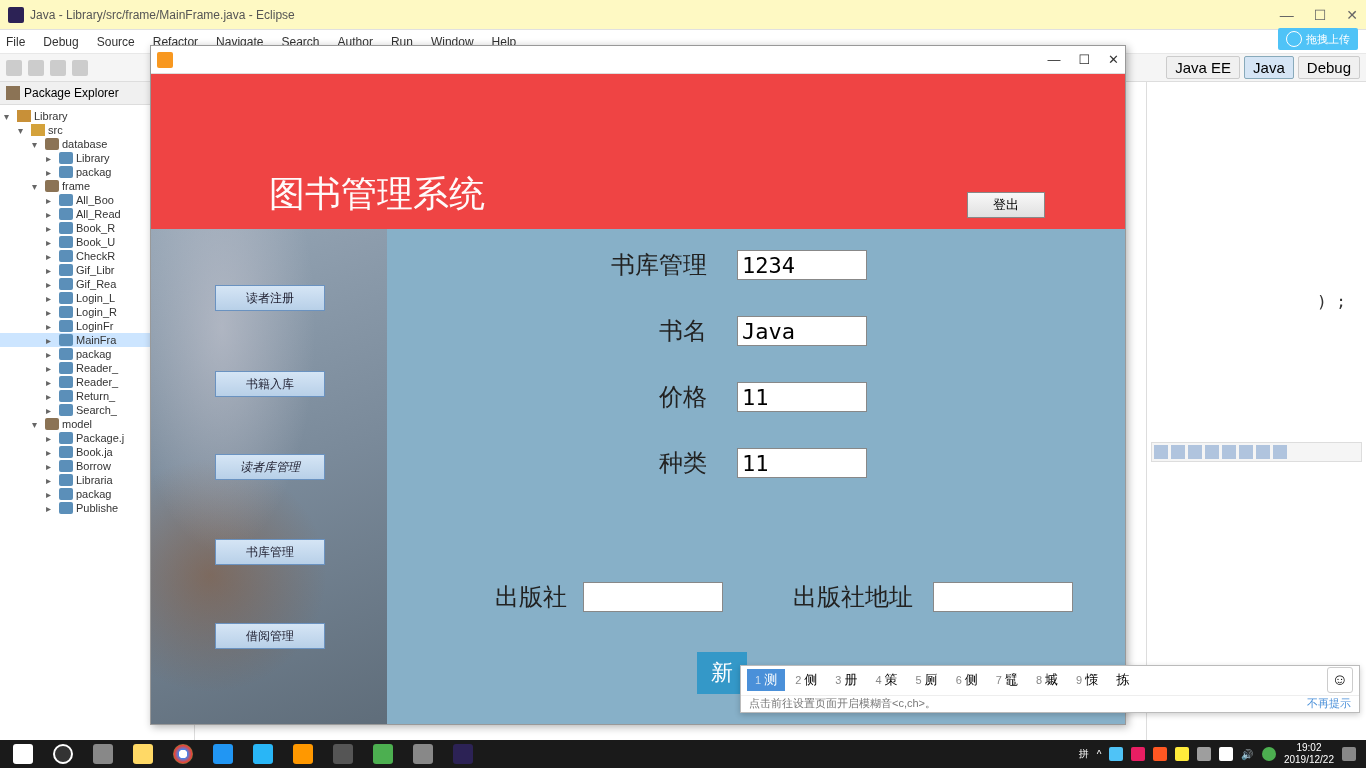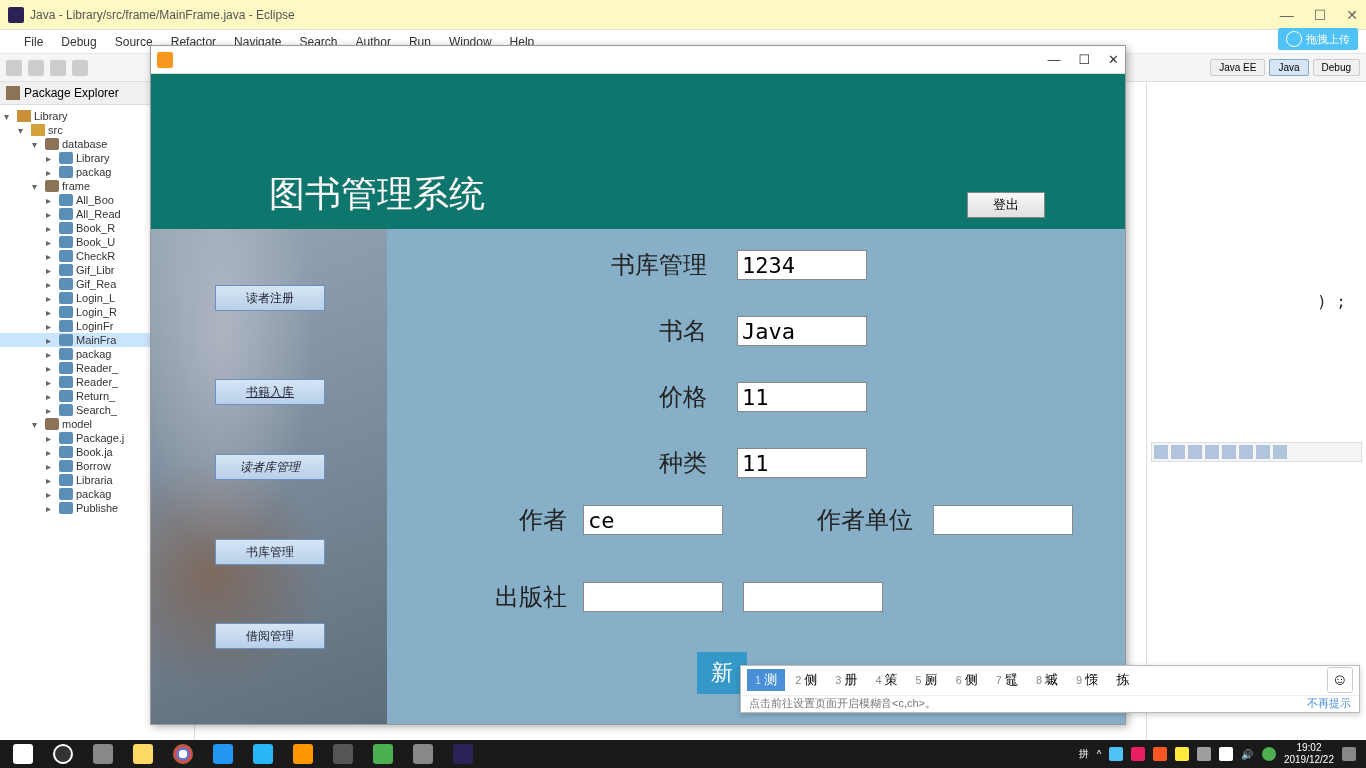--- a/index.html
+++ b/index.html
@@ -5,27 +5,27 @@
 * { margin: 0; padding: 0; box-sizing: border-box; font-family: "Microsoft YaHei", Arial, sans-serif; }
 body { width: 1366px; height: 768px; overflow: hidden; background: #fff; position: relative; }
 
 
 .titlebar { height: 30px; background: #fef9c3; border-bottom: 1px solid #e0e0e0; display: flex; align-items: center; padding: 0 8px; color: #555; font-size: 12px; }
 .titlebar .eclipse-icon { width: 16px; height: 16px; background: #2c2255; border-radius: 2px; margin-right: 6px; display: inline-block; }
 .titlebar .win-controls { margin-left: auto; display: flex; gap: 20px; color: #666; font-size: 14px; }
 .titlebar .win-controls span { cursor: default; }
 
 
-.menubar { height: 24px; display: flex; align-items: center; padding: 0 24px; font-size: 12px; color: #333; border-bottom: 1px solid #e8e8e8; }
+.menubar { height: 24px; display: flex; align-items: center; padding: 0 6px; font-size: 12px; color: #333; border-bottom: 1px solid #e8e8e8; }
 .menubar span { margin-right: 18px; }
 
 
 .toolbar { height: 28px; background: #f5f5f5; border-bottom: 1px solid #ddd; display: flex; align-items: center; padding: 0 6px; gap: 6px; position: relative; }
 .toolbar .tb-icon { width: 16px; height: 16px; background: #ccc; display: inline-block; border-radius: 2px; }
-.toolbar .perspective { margin-left: auto; display: flex; gap: 4px; align-items: center; font-size: 10px; text-align: center; }
+.toolbar .perspective { margin-left: auto; display: flex; gap: 4px; align-items: center; font-size: 15px; text-align: center; }
 .toolbar .perspective .persp-btn { padding: 2px 8px; border: 1px solid #ccc; background: #f0f0f0; border-radius: 2px; }
 .toolbar .perspective .persp-btn.active { background: #d5e5f5; border-color: #8ab; }
 .upload-btn { position: absolute; right: 8px; top: -26px; background: #4fc3f7; color: #fff; font-size: 11px; padding: 3px 8px; border-radius: 2px; display: flex; align-items: center; gap: 4px; }
 .upload-btn .cloud { width: 16px; height: 16px; background: #4fc3f7; border: 1px solid #fff; border-radius: 50%; }
 
 
 .workspace { display: flex; height: calc(768px - 30px - 24px - 28px - 28px); }
 
 
 .pkg-explorer { width: 195px; background: #fff; border-right: 1px solid #ddd; font-size: 12px; overflow: hidden; }
@@ -52,34 +52,34 @@
 .editor-strip .mini-toolbar { position: absolute; top: 360px; left: 4px; right: 4px; height: 20px; background: #f5f5f5; border: 1px solid #ddd; display: flex; gap: 3px; padding: 2px; }
 .editor-strip .mini-toolbar span { width: 14px; height: 14px; background: #b0c4de; }
 
 
 .swing-dialog { position: absolute; left: 150px; top: 45px; width: 976px; height: 680px; background: #fff; border: 1px solid #999; box-shadow: 2px 2px 8px rgba(0,0,0,0.3); z-index: 100; }
 .swing-titlebar { height: 28px; background: #fff; border-bottom: 1px solid #ddd; display: flex; align-items: center; padding: 0 6px; }
 .swing-titlebar .java-icon { width: 16px; height: 16px; background: #f89820; border-radius: 2px; margin-right: 4px; }
 .swing-titlebar .win-btns { margin-left: auto; display: flex; gap: 18px; color: #333; font-size: 13px; }
 
 .swing-body { position: relative; height: calc(100% - 28px); }
-.swing-header { height: 155px; background: #0f766e; position: relative; }
+.swing-header { height: 155px; background: #ef4444; position: relative; }
 .swing-title { position: absolute; left: 118px; top: 96px; font-size: 36px; color: #fffafa; font-weight: normal; font-family: SimSun, serif; }
 .logout-btn { position: absolute; right: 80px; top: 118px; width: 78px; height: 26px; background: linear-gradient(#f8f8f8,#e0e0e0); border: 1px solid #888; font-size: 13px; }
 
 .swing-content { position: absolute; top: 155px; left: 0; right: 0; bottom: 0; display: flex; }
 .swing-sidebar { width: 236px; background: linear-gradient(135deg, #a5b5c5 0%, #8a9db0 40%, #6b7d8f 100%); position: relative; overflow: hidden; }
 .sidebar-photo { position: absolute; inset: 0; background: 
   radial-gradient(ellipse at 30% 20%, rgba(200,200,210,0.6) 0%, transparent 40%),
   radial-gradient(circle at 25% 70%, rgba(139,69,19,0.4) 0%, transparent 30%),
   linear-gradient(160deg, #95a5b5 0%, #7a8a9a 50%, #5f6d7a 100%);
 }
 .sidebar-btn { position: absolute; left: 64px; width: 110px; height: 26px; background: linear-gradient(#d5e5f5,#b8d0e8); border: 1px solid #6a92c0; font-size: 12px; color: #223; z-index: 2; }
 .sidebar-btn.b1 { top: 56px; }
-.sidebar-btn.b2 { top: 150px; text-decoration: underline; }
+.sidebar-btn.b2 { top: 142px; }
 .sidebar-btn.b3 { top: 225px; font-style: italic; }
 .sidebar-btn.b4 { top: 310px; }
 .sidebar-btn.b5 { top: 394px; }
 
 .swing-form { flex: 1; background: #87b0c8; position: relative; font-family: SimSun, serif; }
 .form-row { position: absolute; display: flex; align-items: center; }
 .form-label { font-size: 24px; color: #222; text-align: right; }
 .form-input { height: 30px; border: 1px solid #888; background: #fff; font-size: 22px; padding: 0 4px; font-family: monospace; }
 
 .bottom-area { position: absolute; bottom: 30px; left: 310px; }
@@ -354,29 +354,24 @@
           <input class="form-input" style="width: 130px; margin-left: 30px;" value="Java">
         </div>
         <div class="form-row" style="top:152px;left:200px">
           <span class="form-label" style="width:120px">价格</span>
           <input class="form-input" style="width: 130px; margin-left: 30px;" value="11">
         </div>
         <div class="form-row" style="top:218px;left:200px">
           <span class="form-label" style="width:120px">种类</span>
           <input class="form-input" style="width: 130px; margin-left: 30px;" value="11">
         </div>
-        <div class="form-row" style="top:275px;left:100px">
-          <span class="form-label" style="width:80px">作者</span>
-          <input class="form-input" style="width: 140px; margin-left: 16px;" value="ce">
-          <span class="form-label" style="width:140px;margin-left:50px">作者单位</span>
-          <input class="form-input" style="width: 140px; margin-left: 20px;" value="">
-        </div>
         <div class="form-row" style="top:352px;left:80px">
           <span class="form-label" style="width:100px">出版社</span>
           <input class="form-input" style="width: 140px; margin-left: 16px;" value="">
+          <span class="form-label" style="width:160px;margin-left:30px">出版社地址</span>
           <input class="form-input" style="width: 140px; margin-left: 20px;" value="">
         </div>
         <div class="bottom-area">
           <button class="new-btn">新</button>
         </div>
       </div>
     </div>
   </div>
 </div>
 

